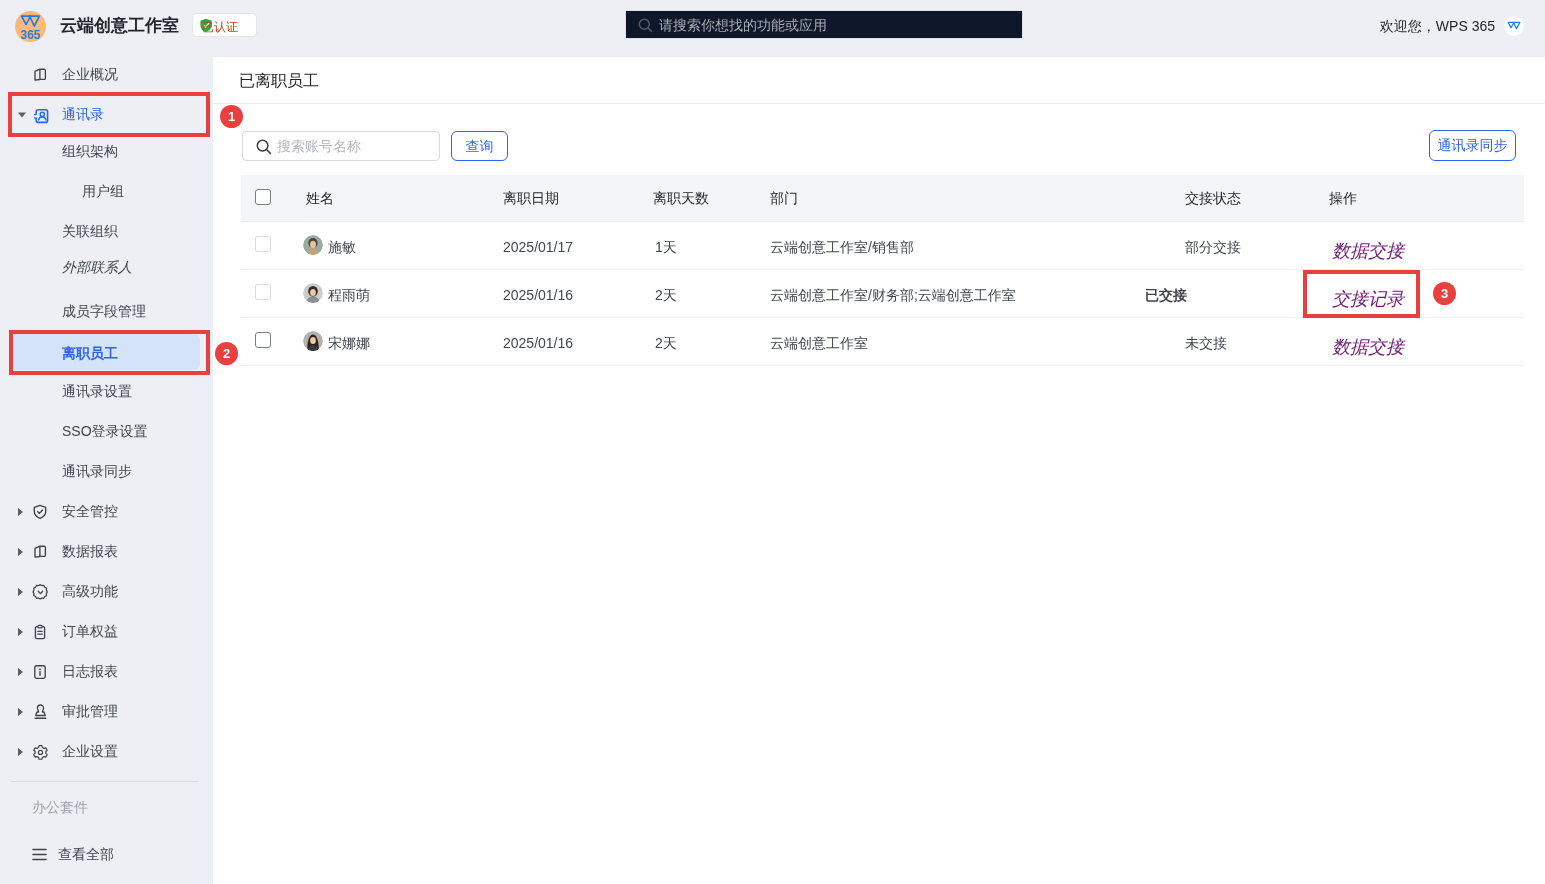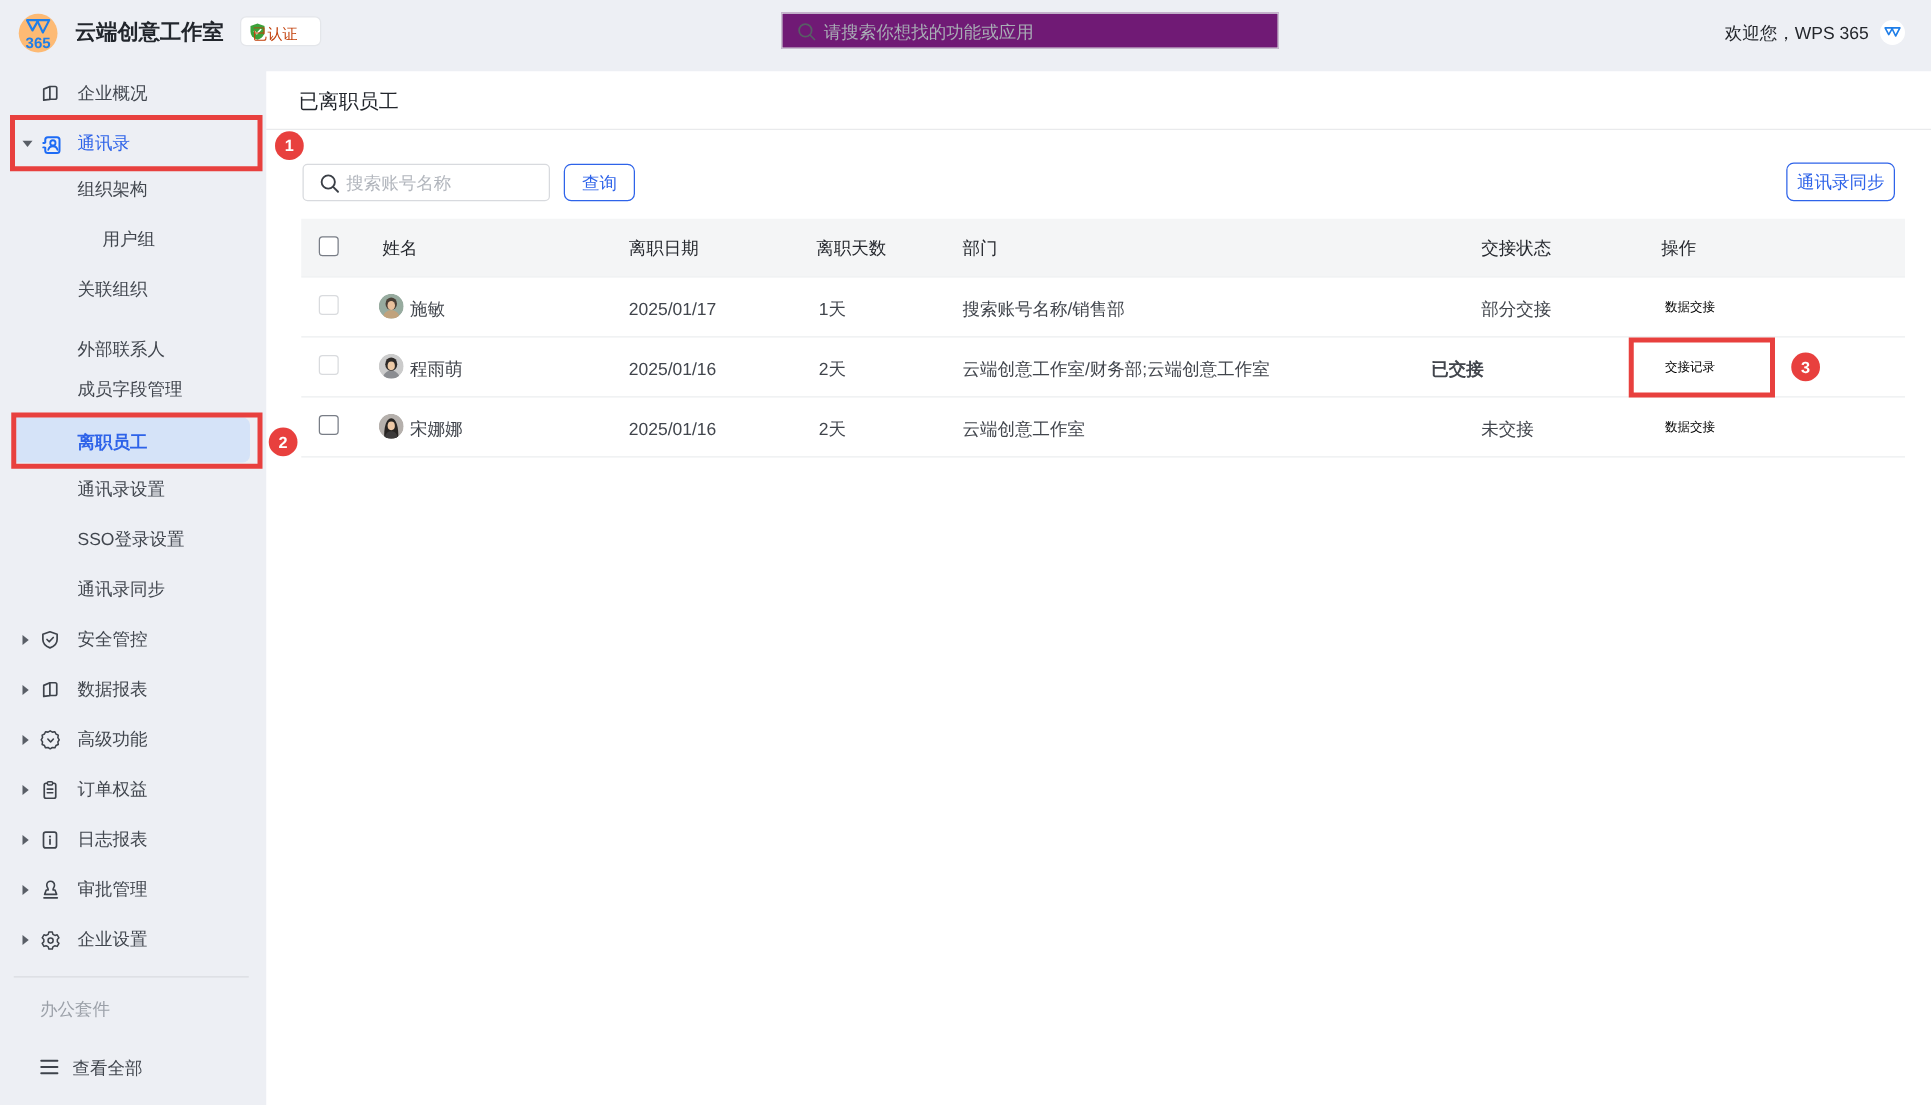--- a/index.html
+++ b/index.html
@@ -5,21 +5,21 @@
 * { margin:0; padding:0; box-sizing:border-box; }
 html,body { width:1545px; height:884px; overflow:hidden; }
 body { font-family:"Liberation Sans",sans-serif; background:#edeff4; color:#25282e; }
 #app { position:relative; width:1545px; height:884px; }
 .abs { position:absolute; }
 .t { position:absolute; white-space:nowrap; }
 
 #logo { left:15px; top:11px; width:31px; height:31px; background:#fdba74; border-radius:50%; }
 #brand { left:60px; top:14px; font-size:17px; font-weight:bold; color:#22262c; }
 #certified { left:192px; top:13px; width:65px; height:24px; background:#fff; border:1px solid #e4e6ea; border-radius:5px; }
-#topsearch { left:625px; top:10px; width:398px; height:29px; background:#701a75; border:1px solid #dcdfe3; border-radius:0; }
+#topsearch { left:625px; top:10px; width:398px; height:29px; background:#0f172a; border:1px solid #dcdfe3; border-radius:0; }
 #topsearch .ph { position:absolute; left:33px; top:6px; font-size:14px; color:#a8adb5; }
 #welcome { right:50px; top:18px; font-size:14px; color:#23262b; }
 #useravatar { left:1504px; top:16px; width:20px; height:20px; background:#fff; border-radius:50%; }
 .nav { position:absolute; left:0; width:213px; height:40px; }
 .nav .ic { position:absolute; left:32px; top:12px; }
 .nav .lb { position:absolute; left:62px; top:50%; transform:translateY(-50%); font-size:14px; color:#41464e; }
 .nav .ar { position:absolute; left:18px; top:50%; transform:translateY(-50%); width:0; height:0; }
 .ar-r { border-left:5px solid #595e66; border-top:4px solid transparent; border-bottom:4px solid transparent; }
 .ar-d { border-top:5px solid #595e66; border-left:4px solid transparent; border-right:4px solid transparent; }
 .nav.blue .lb { color:#2e63e9; }
@@ -33,21 +33,21 @@
 #titleline { left:213px; top:103px; width:1332px; height:1px; background:#e9eaec; }
 #searchbox { left:242px; top:131px; width:198px; height:30px; border:1px solid #d8dade; border-radius:4px; background:#fff; }
 #searchbox .ph { position:absolute; left:34px; top:6px; font-size:14px; color:#b2b6bd; }
 #btn-query { left:451px; top:131px; width:57px; height:30px; border:1px solid #2e63e9; border-radius:6px; color:#2e63e9; font-size:14px; text-align:center; line-height:28px; background:#fff; }
 #btn-batch { left:1429px; top:130px; width:87px; height:31px; border:1px solid #2e63e9; border-radius:6px; color:#2e63e9; font-size:14px; text-align:center; line-height:29px; background:#fff; }
 
 #thead { left:241px; top:175px; width:1283px; height:46px; background:#f4f5f6; }
 .rowline { position:absolute; left:241px; width:1283px; height:1px; background:#eceef0; }
 .cell { position:absolute; font-size:14px; color:#41454c; white-space:nowrap; }
 .hcell { position:absolute; font-size:14px; color:#25282e; white-space:nowrap; }
-.link { position:absolute; font-size:10px; color:#000000; white-space:nowrap; }
+.link { position:absolute; font-size:18px; color:#701a75; white-space:nowrap;font-style:italic; }
 .cb { position:absolute; left:255px; width:16px; height:16px; border-radius:3px; background:#fff; }
 .cb.light { border:1px solid #d9dbde; }
 .cb.dark { border:1.5px solid #787d86; }
 .avatar { position:absolute; left:303px; width:20px; height:20px; border-radius:50%; overflow:hidden; }
 
 .redbox { position:absolute; border:4px solid #e8403e; }
 .badge { position:absolute; width:23px; height:23px; border-radius:50%; background:#e8403e; color:#fff; font-size:13px; font-weight:bold; text-align:center; line-height:23px; }
 </style>
 </head>
 <body>
@@ -116,21 +116,21 @@
     <svg width="20" height="20" viewBox="0 0 20 20">
       <circle cx="10" cy="10" r="10" fill="#97ab9f"></circle>
       <ellipse cx="10" cy="8" rx="4.6" ry="5" fill="#4a3f36"></ellipse>
       <ellipse cx="10" cy="9.4" rx="3" ry="3.6" fill="#e8c09c"></ellipse>
       <path d="M3 20 C4 14.5 7 13.2 10 13.2 C13 13.2 16 14.5 17 20 Z" fill="#c0a27c"></path>
     </svg>
   </div>
   <div class="cell" style="left:328px;top:239px;">施敏</div>
   <div class="cell" style="left:503px;top:239px;">2025/01/17</div>
   <div class="cell" style="left:655px;top:239px;">1天</div>
-  <div class="cell" style="left:770px;top:239px;">搜索账号名称/销售部</div>
+  <div class="cell" style="left:770px;top:239px;">云端创意工作室/销售部</div>
   <div class="cell" style="left:1185px;top:239px;">部分交接</div>
   <div class="link" style="left:1332px;top:239px;">数据交接</div>
 
   <div class="cb light" style="top:284px;"></div>
   <div class="avatar" style="top:283px;">
     <svg width="20" height="20" viewBox="0 0 20 20">
       <circle cx="10" cy="10" r="10" fill="#cbcbcb"></circle>
       <ellipse cx="10" cy="8.3" rx="4.8" ry="5.4" fill="#2e2a28"></ellipse>
       <ellipse cx="10" cy="9.6" rx="2.9" ry="3.5" fill="#edcaa6"></ellipse>
       <path d="M3 20 C4 14.8 7 13.5 10 13.5 C13 13.5 16 14.8 17 20 Z" fill="#8b8d91"></path>
@@ -182,21 +182,21 @@
       </div>
       <div class="nav" style="top:132px;">
         <div class="lb">组织架构</div>
       </div>
       <div class="nav" style="top:172px;margin-left:20px;">
         <div class="lb">用户组</div>
       </div>
       <div class="nav" style="top:212px;">
         <div class="lb">关联组织</div>
       </div>
-      <div class="nav" style="top:260px;">
+      <div class="nav" style="top:248px;font-style:italic;">
         <div class="lb">外部联系人</div>
       </div>
       <div class="nav" style="top:292px;">
         <div class="lb">成员字段管理</div>
       </div>
       <div class="nav" style="top:372px;text-align:right;">
         <div class="lb">通讯录设置</div>
       </div>
       <div class="nav" style="top:412px;">
         <div class="lb">SSO登录设置</div>

